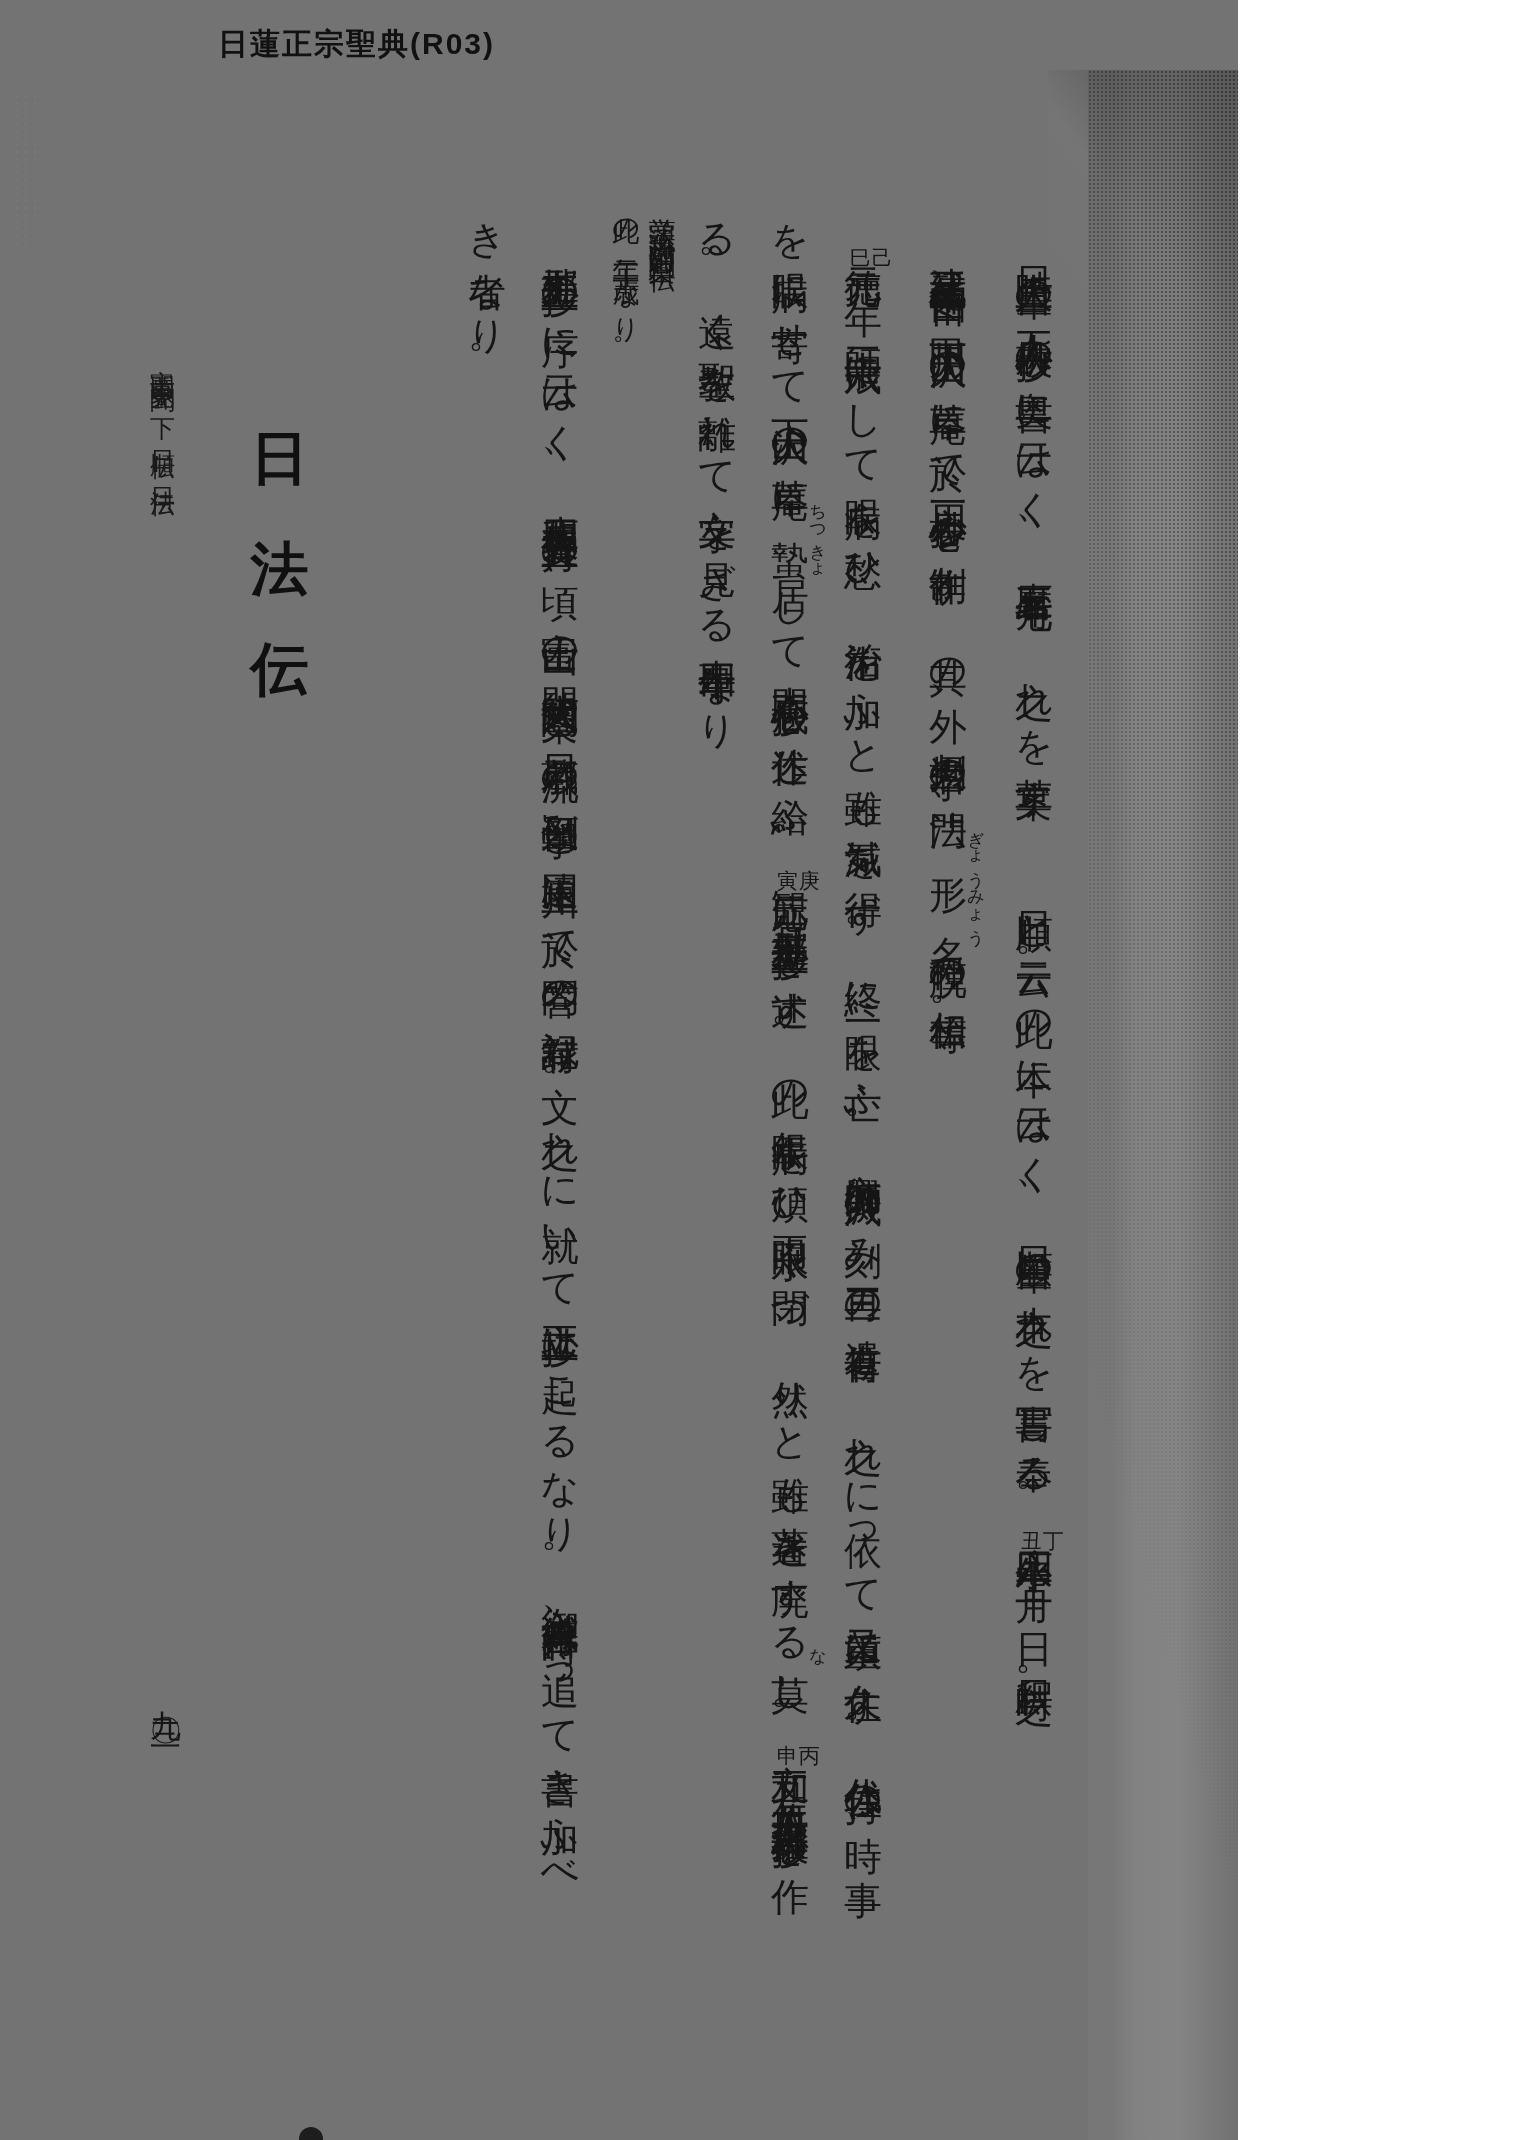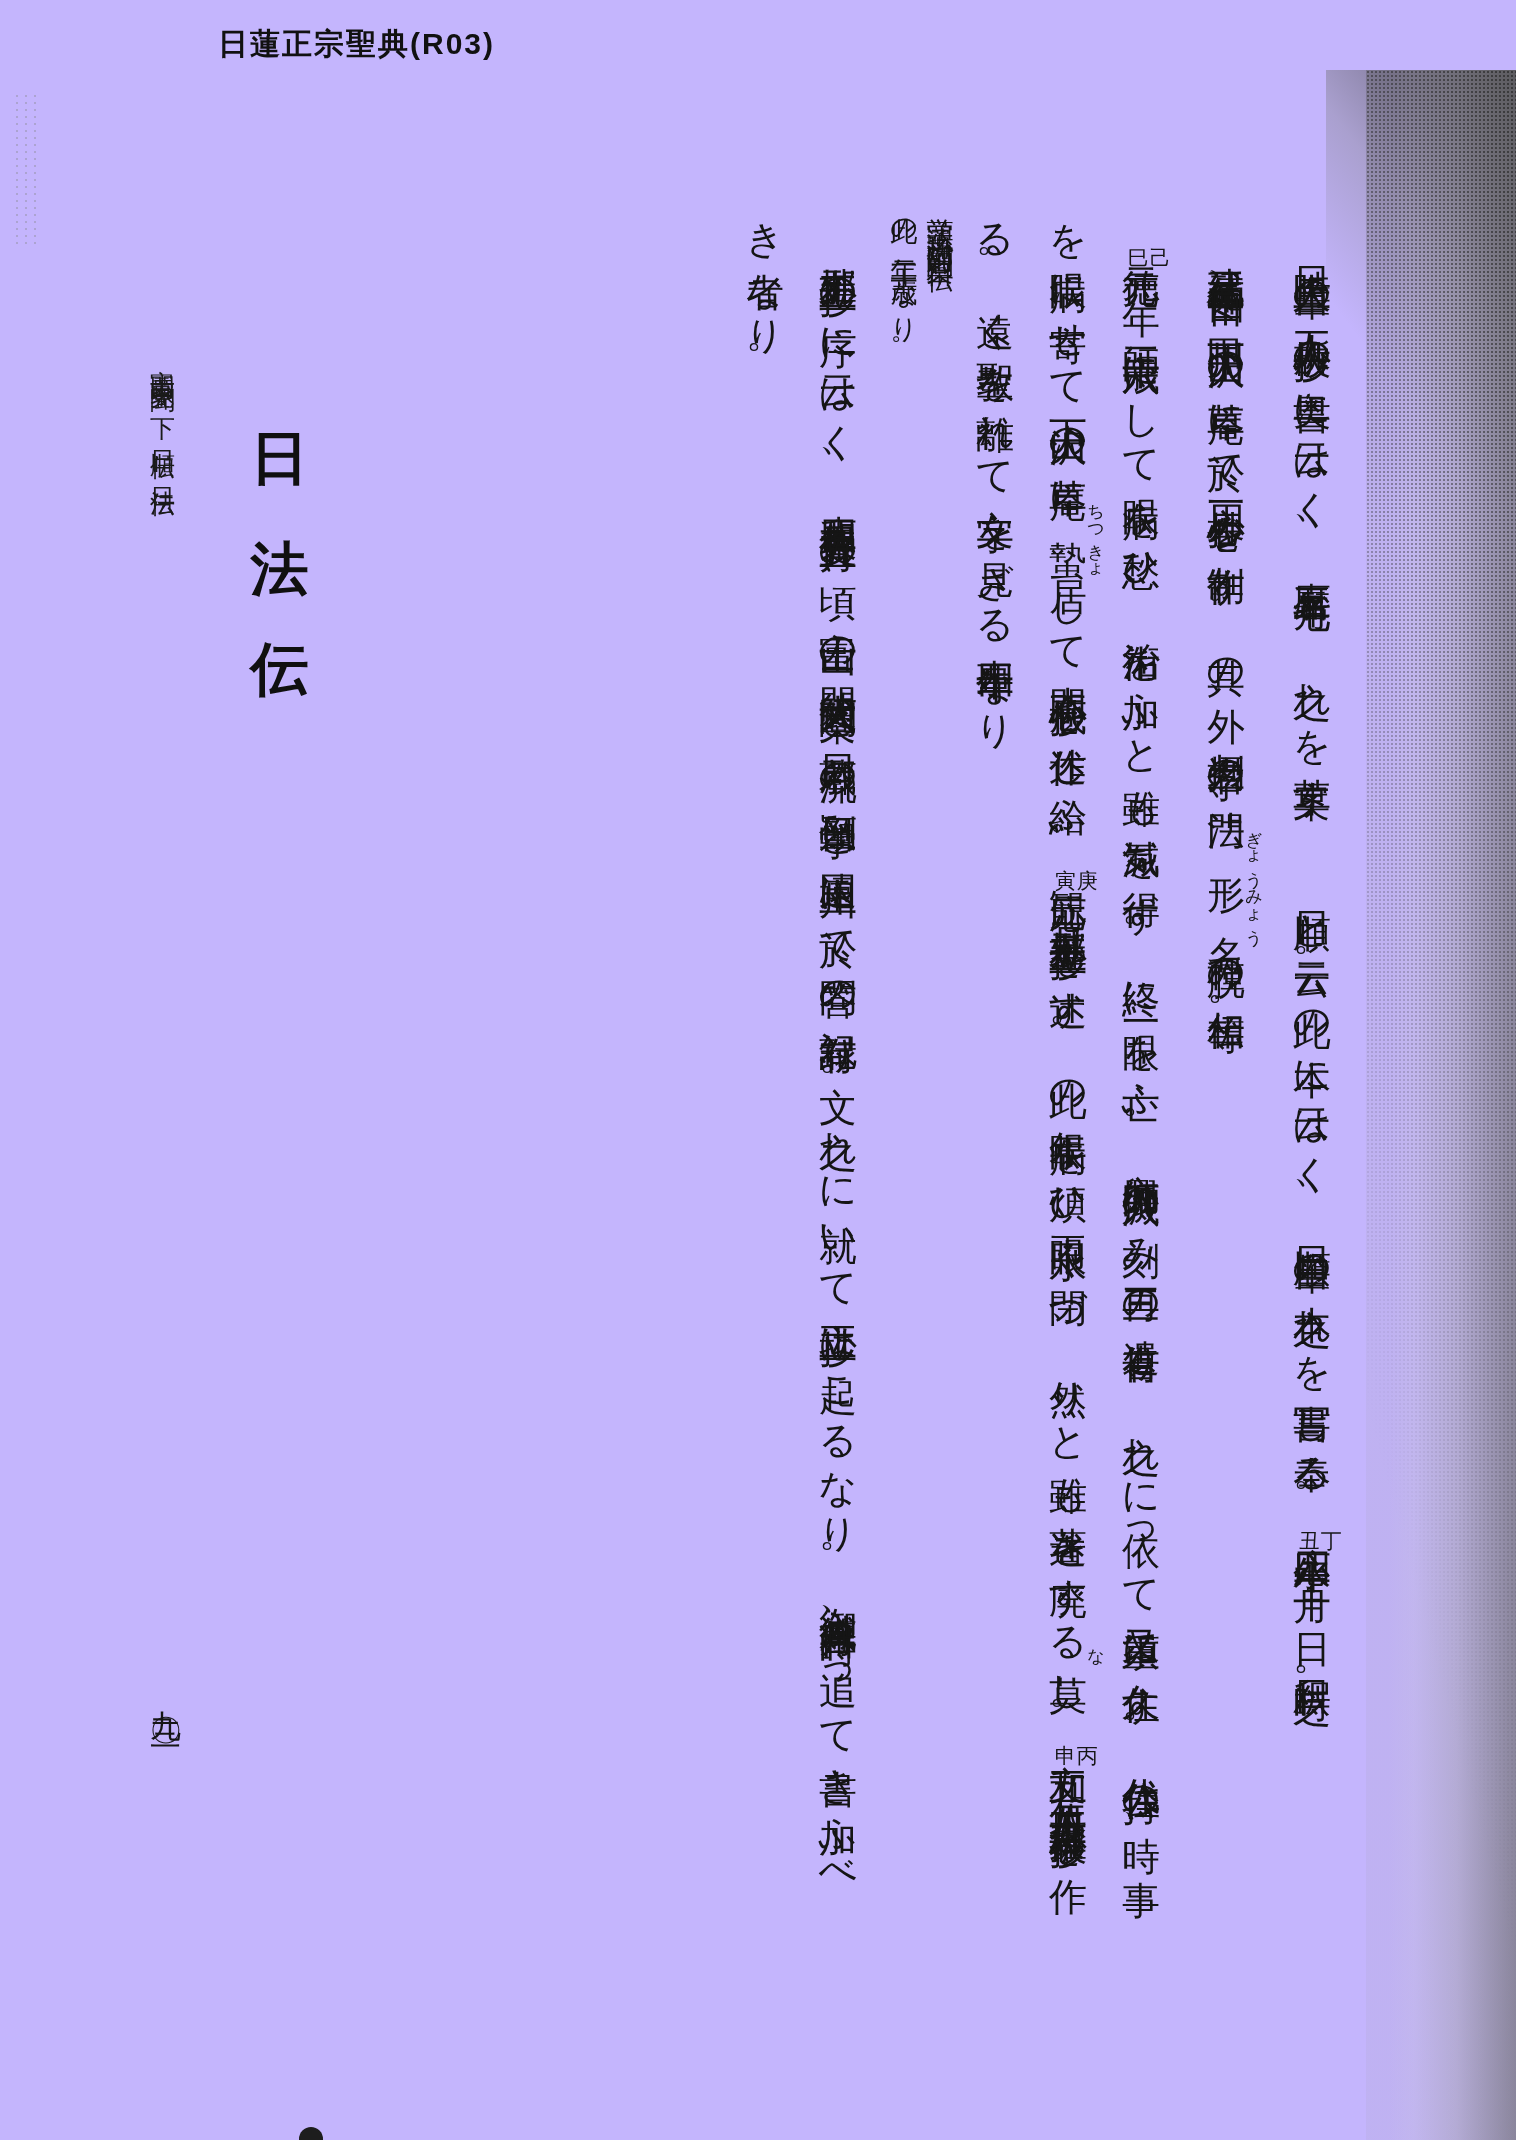--- a/index.html
+++ b/index.html
@@ -1,19 +1,19 @@
 <!DOCTYPE html>
 <html><head>
 <meta charset="utf-8">
 <style>
   html,body{margin:0;padding:0;}
   .page{
     position:relative;
-    width:1516px;height:2140px;
-    background:#c4b5fd;
+    width:1238px;height:2140px;
+    background:#737373;
     overflow:hidden;
     font-family:"Liberation Serif","DejaVu Serif",serif;
     color:#161616;
   }
   
   .scan-band{
     position:absolute;top:70px;right:0;bottom:0;width:150px;
     background:
       linear-gradient(to bottom, rgba(80,80,80,.35), rgba(150,150,150,.12) 22%, rgba(150,150,150,.10)),
       linear-gradient(to left, rgba(105,105,105,.65), rgba(160,160,160,.35) 40%, rgba(220,220,220,.12) 68%, rgba(255,255,255,0) 85%);

